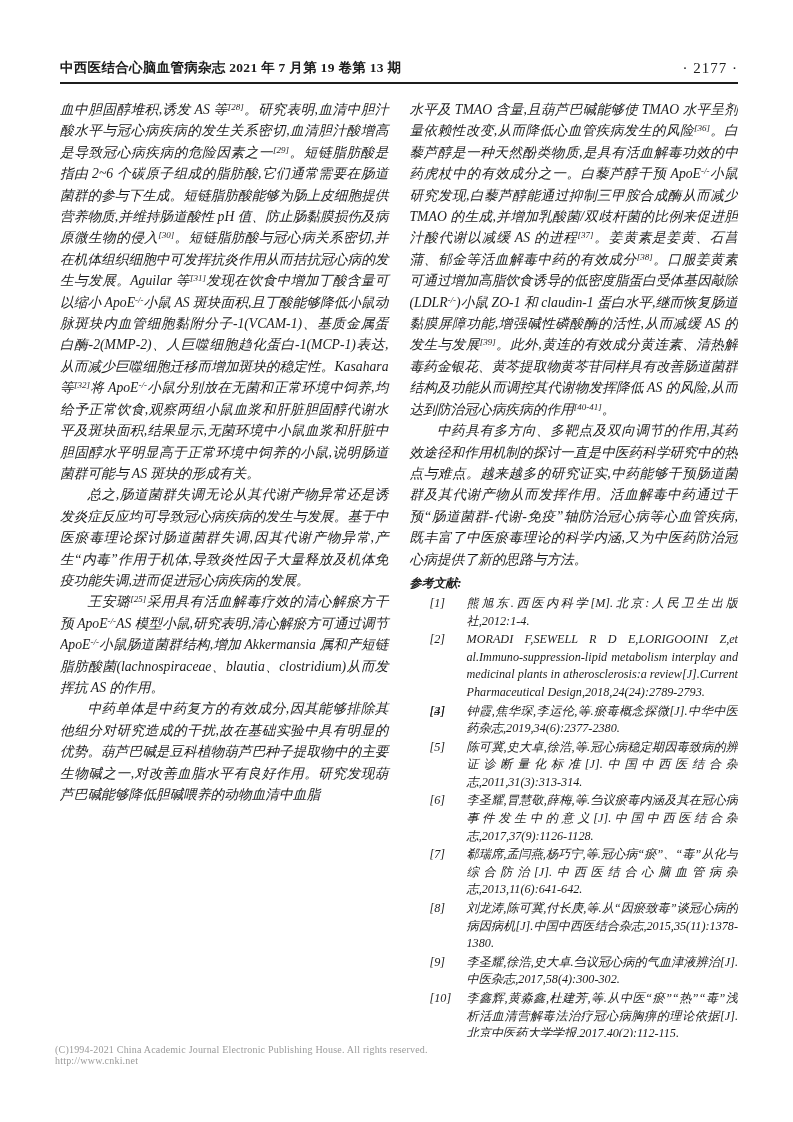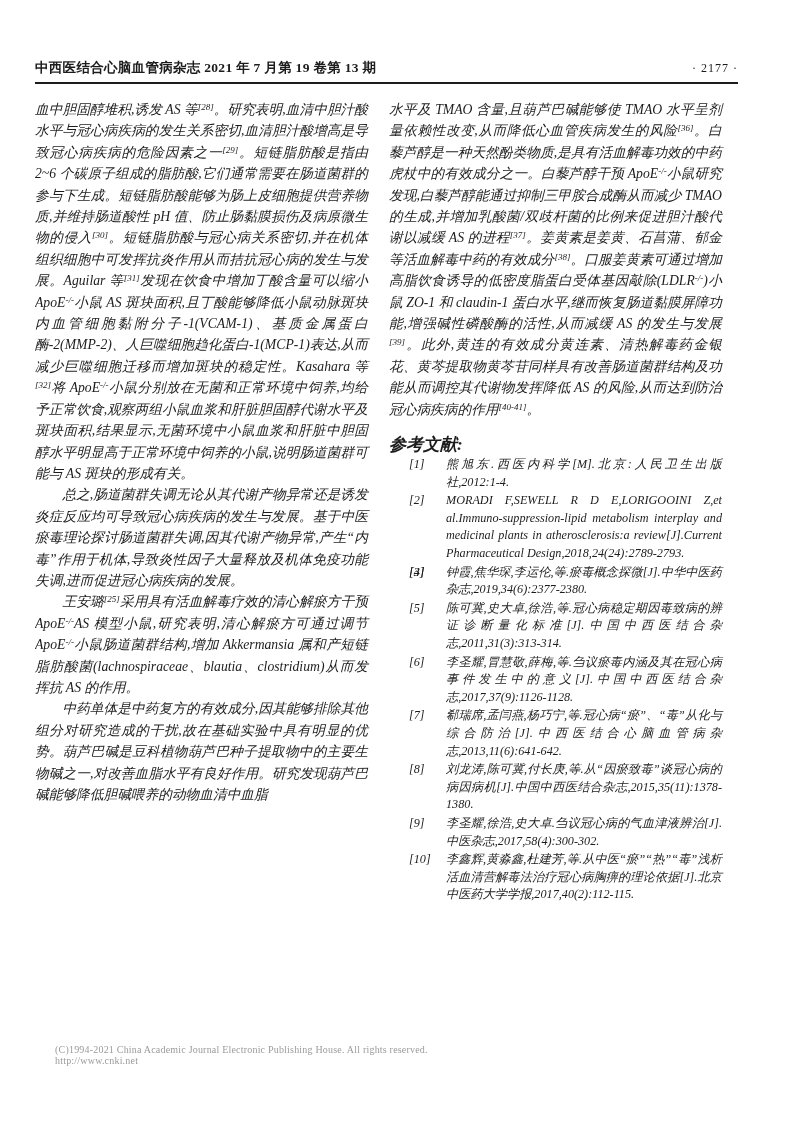--- a/index.html
+++ b/index.html
@@ -1,35 +1,35 @@
 <!DOCTYPE html>
 <html><head>
 <meta charset="utf-8">
 <style>
   html,body{margin:0;padding:0;background:#ffffff;}
   .page{
     width:793px;height:1122px;background:#ffffff;position:relative;
     font-family:"Liberation Serif","DejaVu Serif",serif;color:#1c1c1c;
     overflow:hidden;margin:0 auto;
   }
-  .inner{padding:60px 55px 0 35px;}
+  .inner{padding:60px 55px 0 60px;}
   .page-header{
     display:flex;justify-content:space-between;align-items:flex-end;
     font-size:13.5px;line-height:16px;padding-bottom:6px;
   }
   .journal-title{font-weight:600;letter-spacing:.3px;}
-  .page-number{font-size:12px;letter-spacing:1px;text-align:right;}
+  .page-number{font-size:15px;letter-spacing:1px;text-align:right;}
   .rule{border-top:2px solid #1c1c1c;margin-bottom:15px;}
   .columns{display:flex;gap:21px;height:938px;overflow:hidden;}
   .col{width:333px;font-size:13.7px;line-height:21.4px;text-align:justify;font-style:italic;}
   p.para{margin:0;}
   p.indent{text-indent:2em;}
   p.heading{font-weight:bold;}
   sup{font-size:9px;line-height:0;position:relative;top:-0.45em;vertical-align:baseline;}
-  .ref-title{font-weight:bold;font-size:17px;line-height:21px;margin-top:14px;}
+  .ref-title{font-weight:bold;font-size:12px;line-height:21px;margin-top:3px;}
   .refs{font-size:12.2px;line-height:17.6px;}
   .ref{position:relative;padding-left:57px;margin-top:1px;text-align:justify;}
   .ref-label{position:absolute;left:20px;top:0;}
   .page-footer{
     position:absolute;left:55px;right:55px;bottom:56px;
     display:flex;justify-content:space-between;align-items:flex-start;
     color:#9b9b9b;font-size:10px;letter-spacing:.2px;flex-direction:column;
   }
 </style>
 </head>
@@ -45,20 +45,21 @@
     <div class="columns">
       <section class="col">
           <p class="para plain"><span>血中胆固醇堆积,诱发 AS 等</span><sup>[28]</sup><span>。研究表明,血清中胆汁酸水平与冠心病疾病的发生关系密切,血清胆汁酸增高是导致冠心病疾病的危险因素之一</span><sup>[29]</sup><span>。短链脂肪酸是指由 2~6 个碳原子组成的脂肪酸,它们通常需要在肠道菌群的参与下生成。短链脂肪酸能够为肠上皮细胞提供营养物质,并维持肠道酸性 pH 值、防止肠黏膜损伤及病原微生物的侵入</span><sup>[30]</sup><span>。短链脂肪酸与冠心病关系密切,并在机体组织细胞中可发挥抗炎作用从而拮抗冠心病的发生与发展。Aguilar 等</span><sup>[31]</sup><span>发现在饮食中增加丁酸含量可以缩小 ApoE</span><sup>-/-</sup><span>小鼠 AS 斑块面积,且丁酸能够降低小鼠动脉斑块内血管细胞黏附分子-1(VCAM-1)、基质金属蛋白酶-2(MMP-2)、人巨噬细胞趋化蛋白-1(MCP-1)表达,从而减少巨噬细胞迁移而增加斑块的稳定性。Kasahara 等</span><sup>[32]</sup><span>将 ApoE</span><sup>-/-</sup><span>小鼠分别放在无菌和正常环境中饲养,均给予正常饮食,观察两组小鼠血浆和肝脏胆固醇代谢水平及斑块面积,结果显示,无菌环境中小鼠血浆和肝脏中胆固醇水平明显高于正常环境中饲养的小鼠,说明肠道菌群可能与 AS 斑块的形成有关。</span></p>
           <p class="para indent"><span>总之,肠道菌群失调无论从其代谢产物异常还是诱发炎症反应均可导致冠心病疾病的发生与发展。基于中医瘀毒理论探讨肠道菌群失调,因其代谢产物异常,产生“内毒”作用于机体,导致炎性因子大量释放及机体免疫功能失调,进而促进冠心病疾病的发展。</span></p>
           <p class="para indent"><span>王安璐</span><sup>[25]</sup><span>采用具有活血解毒疗效的清心解瘀方干预 ApoE</span><sup>-/-</sup><span>AS 模型小鼠,研究表明,清心解瘀方可通过调节 ApoE</span><sup>-/-</sup><span>小鼠肠道菌群结构,增加 Akkermansia 属和产短链脂肪酸菌(lachnospiraceae、blautia、clostridium)从而发挥抗 AS 的作用。</span></p>
           <p class="para indent"><span>中药单体是中药复方的有效成分,因其能够排除其他组分对研究造成的干扰,故在基础实验中具有明显的优势。葫芦巴碱是豆科植物葫芦巴种子提取物中的主要生物碱之一,对改善血脂水平有良好作用。研究发现葫芦巴碱能够降低胆碱喂养的动物血清中血脂</span></p>
         </section>
       <section class="col">
         <div>
             <p class="para plain"><span>水平及 TMAO 含量,且葫芦巴碱能够使 TMAO 水平呈剂量依赖性改变,从而降低心血管疾病发生的风险</span><sup>[36]</sup><span>。白藜芦醇是一种天然酚类物质,是具有活血解毒功效的中药虎杖中的有效成分之一。白藜芦醇干预 ApoE</span><sup>-/-</sup><span>小鼠研究发现,白藜芦醇能通过抑制三甲胺合成酶从而减少 TMAO 的生成,并增加乳酸菌/双歧杆菌的比例来促进胆汁酸代谢以减缓 AS 的进程</span><sup>[37]</sup><span>。姜黄素是姜黄、石菖蒲、郁金等活血解毒中药的有效成分</span><sup>[38]</sup><span>。口服姜黄素可通过增加高脂饮食诱导的低密度脂蛋白受体基因敲除(LDLR</span><sup>-/-</sup><span>)小鼠 ZO-1 和 claudin-1 蛋白水平,继而恢复肠道黏膜屏障功能,增强碱性磷酸酶的活性,从而减缓 AS 的发生与发展</span><sup>[39]</sup><span>。此外,黄连的有效成分黄连素、清热解毒药金银花、黄芩提取物黄芩苷同样具有改善肠道菌群结构及功能从而调控其代谢物发挥降低 AS 的风险,从而达到防治冠心病疾病的作用</span><sup>[40-41]</sup><span>。</span></p>
+            <p class="para indent"><span>中药具有多方向、多靶点及双向调节的作用,其药效途径和作用机制的探讨一直是中医药科学研究中的热点与难点。越来越多的研究证实,中药能够干预肠道菌群及其代谢产物从而发挥作用。活血解毒中药通过干预“肠道菌群-代谢-免疫”轴防治冠心病等心血管疾病,既丰富了中医瘀毒理论的科学内涵,又为中医药防治冠心病提供了新的思路与方法。</span></p>
           </div>
         <div class="ref-title">参考文献:</div>
         <div class="refs">
             <div class="ref"><span class="ref-label">[1]</span><span class="ref-text">熊旭东.西医内科学[M].北京:人民卫生出版社,2012:1-4.</span></div>
             <div class="ref"><span class="ref-label">[2]</span><span class="ref-text">MORADI F,SEWELL R D E,LORIGOOINI Z,et al.Immuno-suppression-lipid metabolism interplay and medicinal plants in atherosclerosis:a review[J].Current Pharmaceutical Design,2018,24(24):2789-2793.</span></div>
             <div class="ref"><span class="ref-label">[3]</span></div>
             <div class="ref"><span class="ref-label">[4]</span><span class="ref-text">钟霞,焦华琛,李运伦,等.瘀毒概念探微[J].中华中医药杂志,2019,34(6):2377-2380.</span></div>
             <div class="ref"><span class="ref-label">[5]</span><span class="ref-text">陈可冀,史大卓,徐浩,等.冠心病稳定期因毒致病的辨证诊断量化标准[J].中国中西医结合杂志,2011,31(3):313-314.</span></div>
             <div class="ref"><span class="ref-label">[6]</span><span class="ref-text">李圣耀,冒慧敬,薛梅,等.刍议瘀毒内涵及其在冠心病事件发生中的意义[J].中国中西医结合杂志,2017,37(9):1126-1128.</span></div>
             <div class="ref"><span class="ref-label">[7]</span><span class="ref-text">郗瑞席,孟闫燕,杨巧宁,等.冠心病“瘀”、“毒”从化与综合防治[J].中西医结合心脑血管病杂志,2013,11(6):641-642.</span></div>

